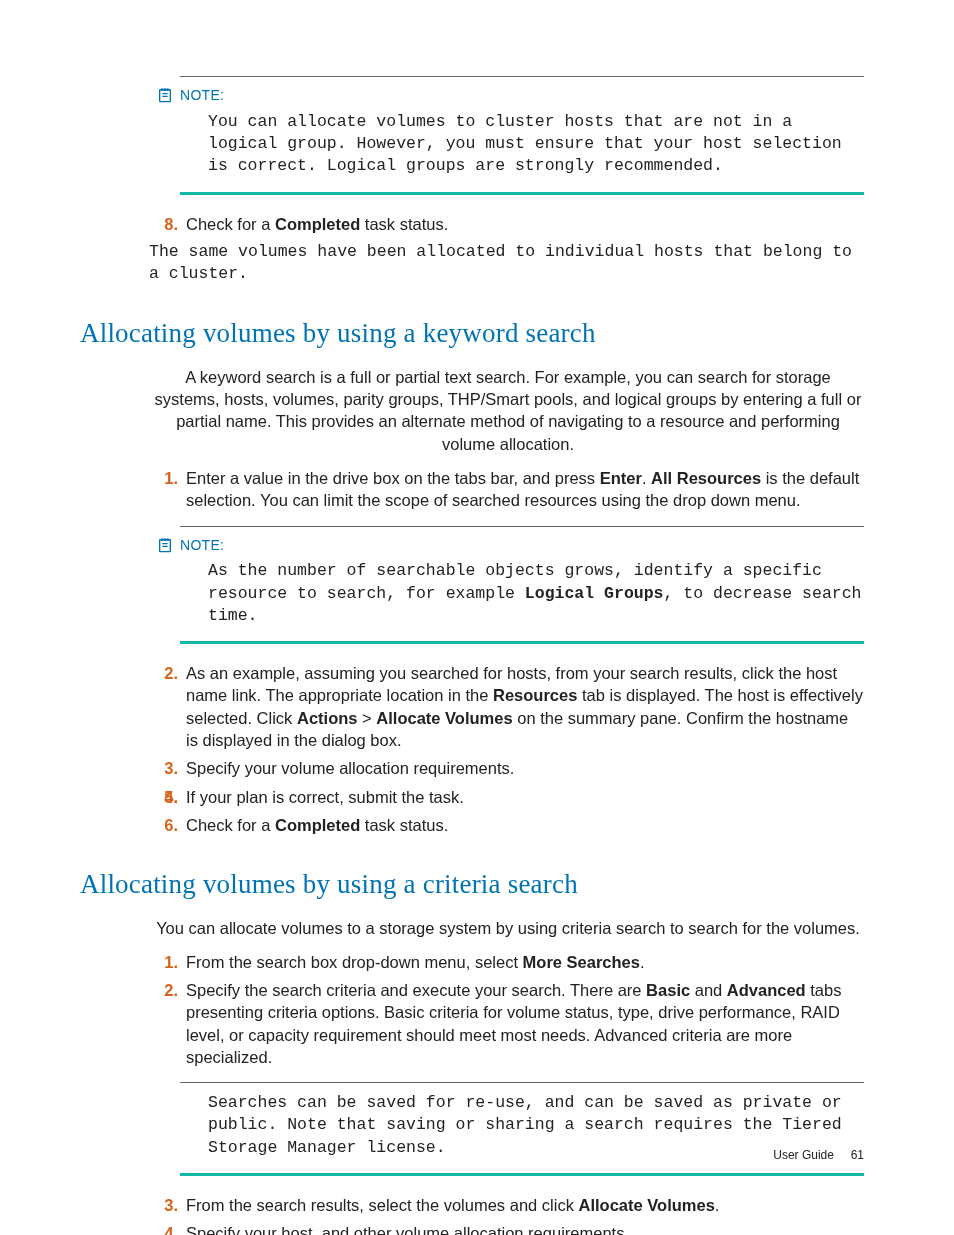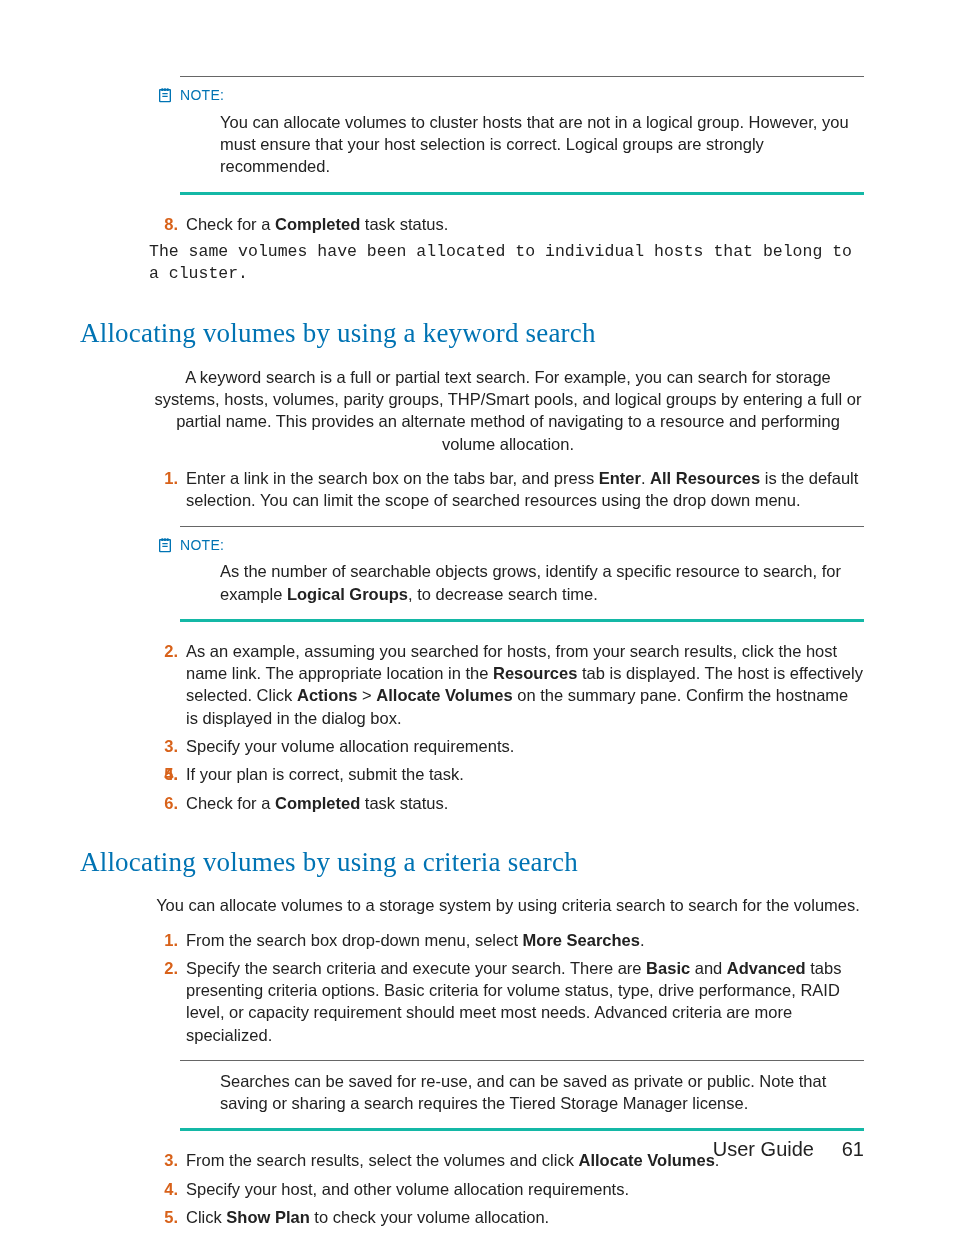--- a/index.html
+++ b/index.html
@@ -34,21 +34,22 @@
     gap: 7px;
     margin-left: -23px;
     margin-bottom: 6px;
   }
   .callout-label {
     color: #0073b3;
     font-size: 14px;
     letter-spacing: 0.3px;
   }
   .callout-body {
-    margin-left: 40px;
+    margin-left: 28px;
+    font-family: Liberation Mono, monospace;
   }
   ol.numbered {
     list-style: none;
     padding: 0;
     margin: 0;
   }
   ol.numbered > li {
     position: relative;
     padding-left: 34px;
     margin-bottom: 6px;
@@ -79,21 +80,21 @@
   }
   .bold { font-weight: bold; }
   .intro {
     margin-bottom: 12px;
     text-align: center;
   }
   .footer {
     position: absolute;
     bottom: 72px;
     right: 90px;
-    font-size: 20px;
+    font-size: 12px;
     text-align: center;
   }
   svg { display: block; }
 </style>
 </head>
 <body>
 
 <div class="page">
   <div class="content-main">
 
@@ -128,21 +129,21 @@
     <div class="para-root" style="margin-left:-3px;font-family:Liberation Mono, monospace;">The same volumes have been allocated to individual hosts that belong to a cluster.</div>
 
     <h2 class="section-title">Allocating volumes by using a keyword search</h2>
 
     <div class="intro">A keyword search is a full or partial text search. For example, you can search for storage systems, hosts, volumes, parity groups, THP/Smart pools, and logical groups by entering a full or partial name. This provides an alternate method of navigating to a resource and performing volume allocation.</div>
 
     <ol class="numbered">
       <li>
         <span class="marker">1.</span>
         <span>
-          <span>Enter a link in the search box on the tabs bar, and press </span><span class="bold">Enter</span><span>. </span><span class="bold">All Resources</span><span> is the default selection. You can limit the scope of searched resources using the drop down menu.</span>
+          <span>Enter a value in the drive box on the tabs bar, and press </span><span class="bold">Enter</span><span>. </span><span class="bold">All Resources</span><span> is the default selection. You can limit the scope of searched resources using the drop down menu.</span>
         </span>
       </li>
     </ol>
 
     <div class="callout" style="margin-left:28px; margin-top:14px;">
       <div class="callout-header">
         <span>
           <svg width="16" height="16" viewBox="0 0 24 24" fill="none" stroke="#0073b3" stroke-width="2">
             <rect x="4" y="4" width="16" height="18" rx="1"></rect>
             <path d="M4 4 L20 4"></path>

